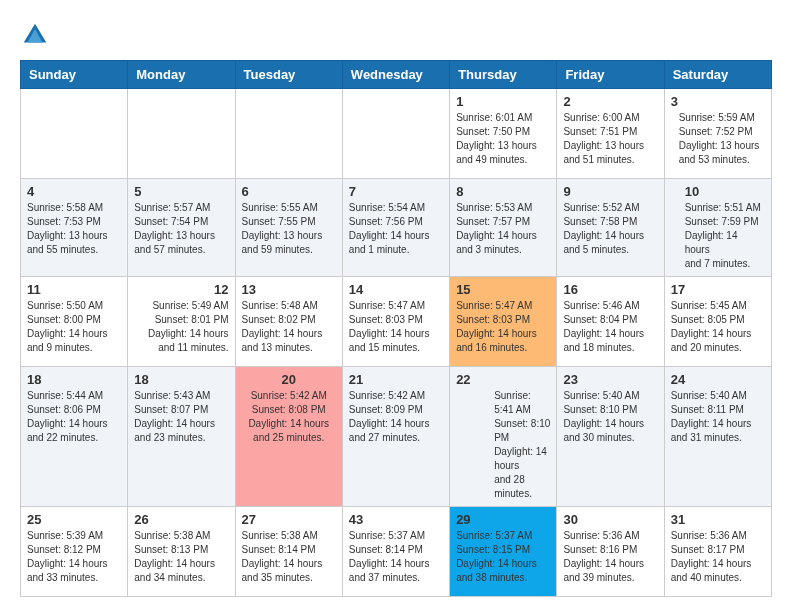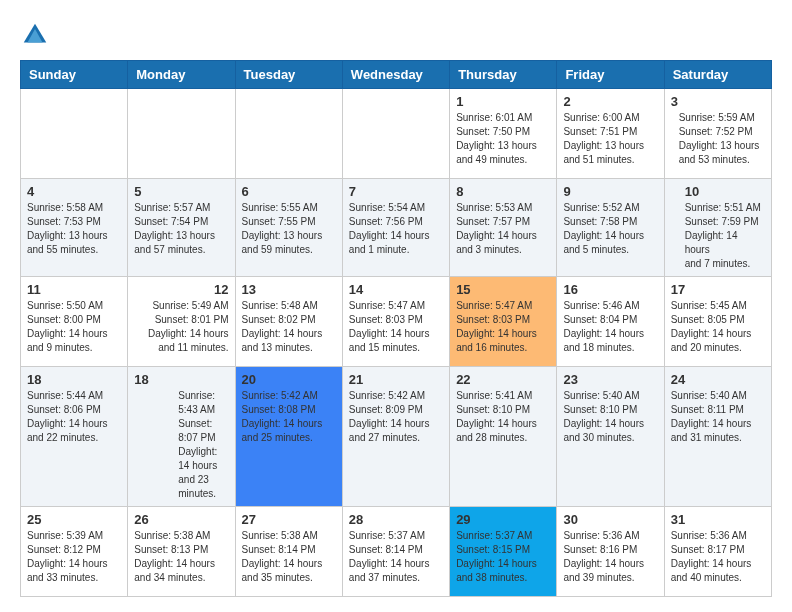--- a/index.html
+++ b/index.html
@@ -258,42 +258,42 @@
       <tr>
         <td style="background-color: rgb(240, 244, 248);">
           <div class="day-number">18</div>
           <div class="day-info" style="white-space: pre-line;">Sunrise: 5:44 AM
 Sunset: 8:06 PM
 Daylight: 14 hours
 and 22 minutes.</div>
         </td>
         <td style="background-color: rgb(240, 244, 248);">
           <div class="day-number">18</div>
-          <div class="day-info" style="white-space: pre-line; margin-left: 44px;">Sunrise: 5:43 AM
+          <div class="day-info" style="white-space: pre-line;">Sunrise: 5:43 AM
 Sunset: 8:07 PM
 Daylight: 14 hours
 and 23 minutes.</div>
         </td>
-        <td style="background-color: #3b82f6;">
+        <td style="background-color: #fca5a5; text-align: center;">
           <div class="day-number">20</div>
           <div class="day-info" style="white-space: pre-line;">Sunrise: 5:42 AM
 Sunset: 8:08 PM
 Daylight: 14 hours
 and 25 minutes.</div>
         </td>
         <td style="background-color: rgb(240, 244, 248);">
           <div class="day-number">21</div>
           <div class="day-info" style="white-space: pre-line;">Sunrise: 5:42 AM
 Sunset: 8:09 PM
 Daylight: 14 hours
 and 27 minutes.</div>
         </td>
         <td style="background-color: rgb(240, 244, 248);">
           <div class="day-number">22</div>
-          <div class="day-info" style="white-space: pre-line;">Sunrise: 5:41 AM
+          <div class="day-info" style="white-space: pre-line; margin-left: 38px;">Sunrise: 5:41 AM
 Sunset: 8:10 PM
 Daylight: 14 hours
 and 28 minutes.</div>
         </td>
         <td style="background-color: rgb(240, 244, 248);">
           <div class="day-number">23</div>
           <div class="day-info" style="white-space: pre-line;">Sunrise: 5:40 AM
 Sunset: 8:10 PM
 Daylight: 14 hours
 and 30 minutes.</div>
@@ -322,21 +322,21 @@
 and 34 minutes.</div>
         </td>
         <td style="background-color: rgb(255, 255, 255);">
           <div class="day-number">27</div>
           <div class="day-info" style="white-space: pre-line;">Sunrise: 5:38 AM
 Sunset: 8:14 PM
 Daylight: 14 hours
 and 35 minutes.</div>
         </td>
         <td style="background-color: rgb(255, 255, 255);">
-          <div class="day-number">28</div>
+          <div class="day-number">43</div>
           <div class="day-info" style="white-space: pre-line;">Sunrise: 5:37 AM
 Sunset: 8:14 PM
 Daylight: 14 hours
 and 37 minutes.</div>
         </td>
         <td style="background-color: #0ea5e9;">
           <div class="day-number">29</div>
           <div class="day-info" style="white-space: pre-line;">Sunrise: 5:37 AM
 Sunset: 8:15 PM
 Daylight: 14 hours

